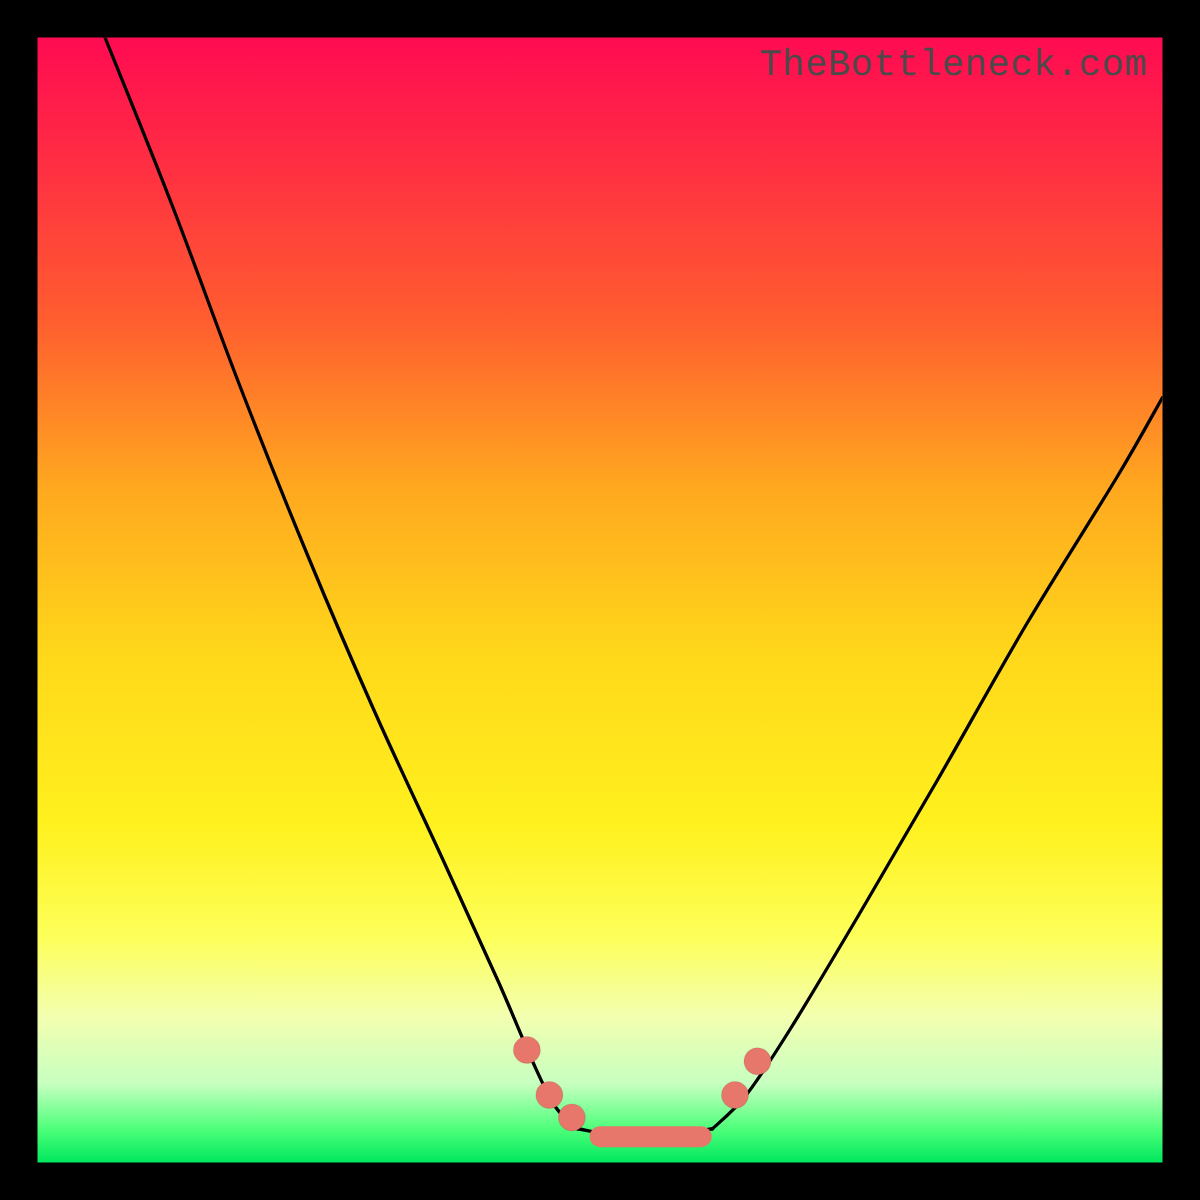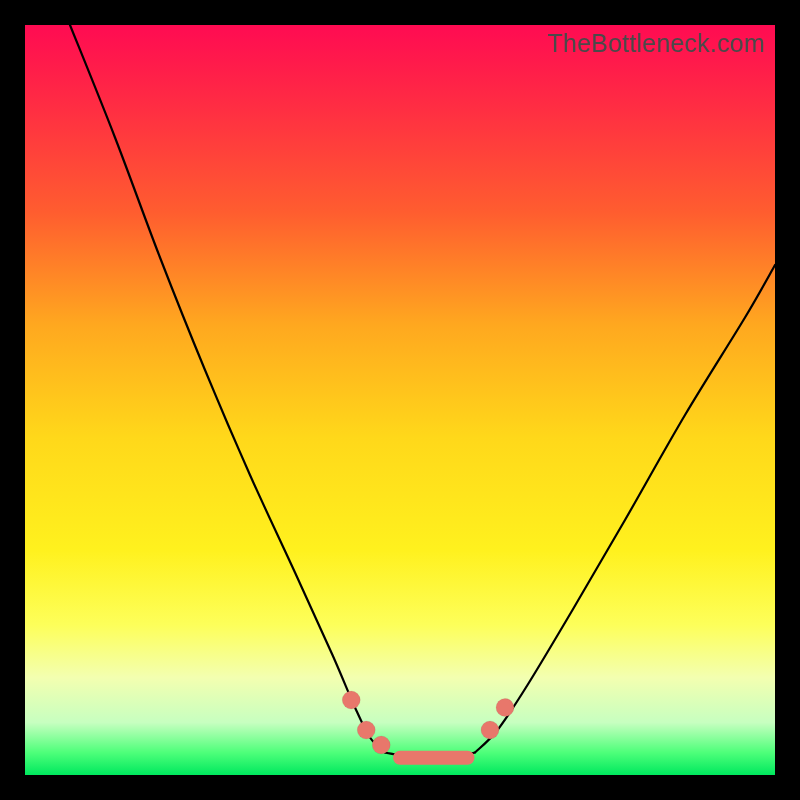--- a/index.html
+++ b/index.html
@@ -9,20 +9,21 @@
     height: 800px;
     overflow: hidden;
     background: #000;
     font-family: Arial, Helvetica, sans-serif;
   }
   .frame {
     position: absolute;
     left: 0; top: 0;
     width: 800px; height: 800px;
     background: #000;
+    font-family: Liberation Mono, monospace;
   }
   .plot-area {
     position: absolute;
     left: 25px;
     top: 25px;
     width: 750px;
     height: 750px;
     
     background: linear-gradient(to bottom,
       #ff0b52 0%,

